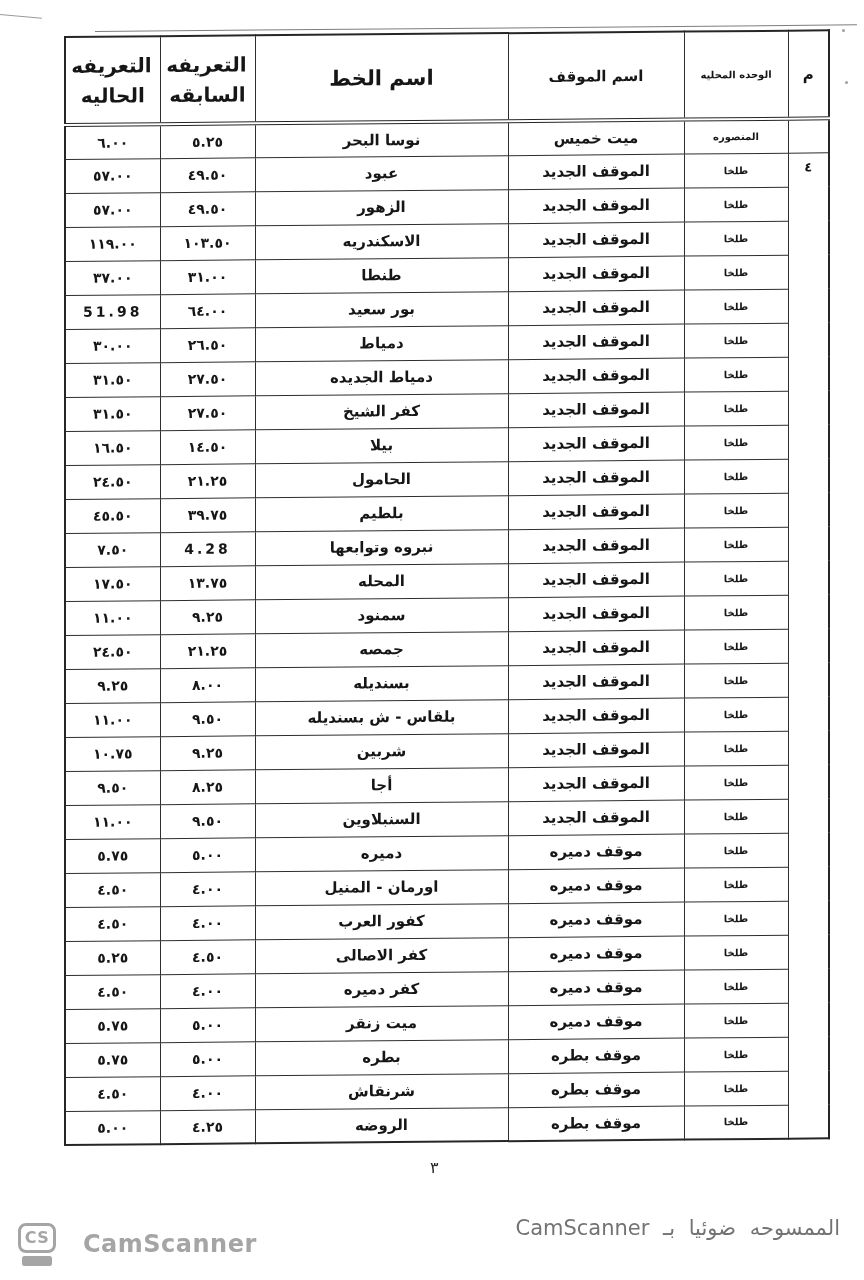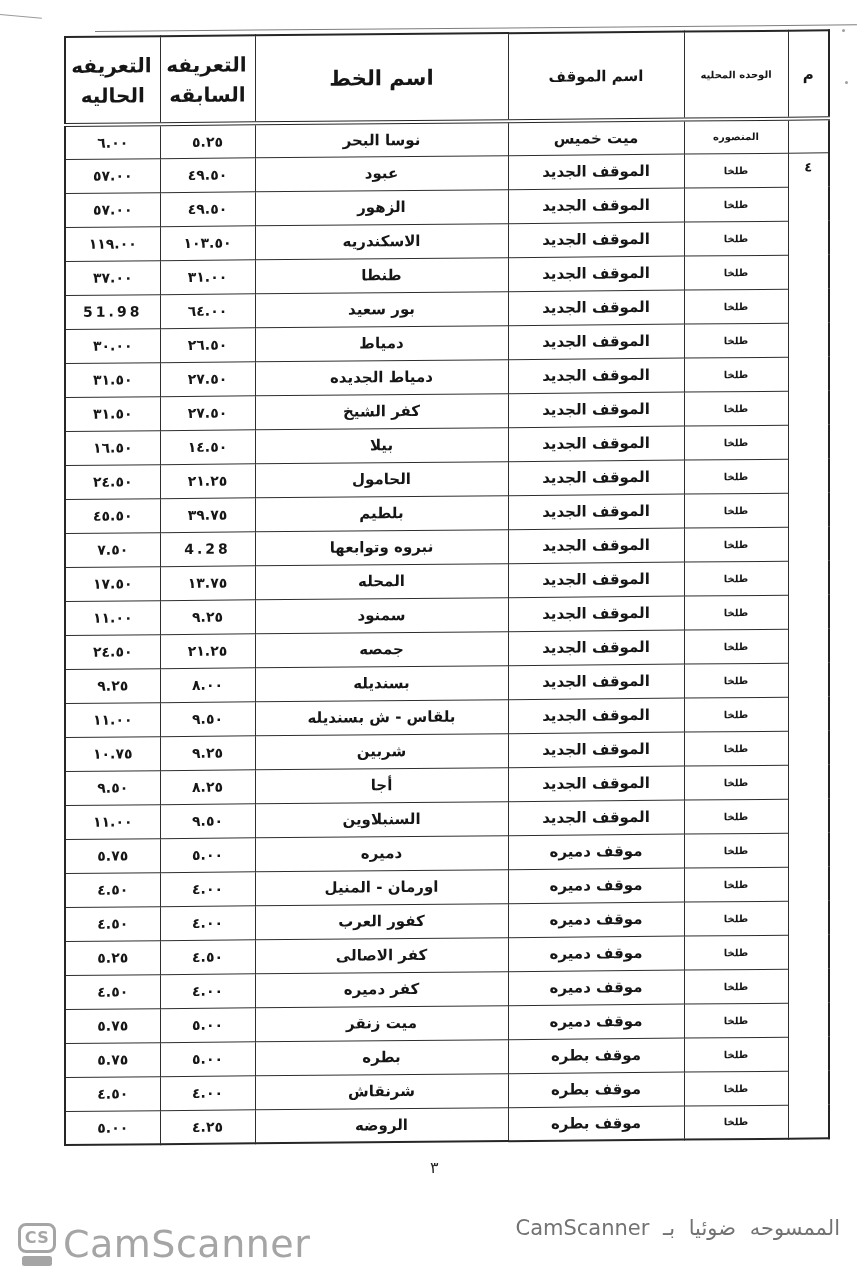--- a/index.html
+++ b/index.html
@@ -60,31 +60,31 @@
   }
   .handwritten{
     position:absolute;right:24px;top:1176px;
     font-size:21px;color:#737373;
     direction:rtl;word-spacing:7px;
     font-weight:400;
     margin-top:40px;
   }
   .cs-footer{
     position:absolute;left:16px;top:1218px;height:52px;
-    display:flex;align-items:center;gap:5px;
+    display:flex;align-items:center;gap:25px;
     color:#a5a5a5;
   }
   .cs-logo{width:42px;display:flex;flex-direction:column;align-items:center;}
   .cs-frame{
     width:32px;height:24px;border:3.5px solid #a5a5a5;border-radius:8px;
     display:flex;align-items:center;justify-content:center;
     font-size:16px;font-weight:800;letter-spacing:0.5px;color:#a5a5a5;
   }
   .cs-base{width:30px;height:10px;background:#a5a5a5;border-radius:2.5px;margin-top:3px;}
-  .cs-brand{font-size:38px;font-weight:400;letter-spacing:0.5px;text-align:right;}
+  .cs-brand{font-size:24px;font-weight:700;letter-spacing:0.5px;text-align:right;}
   .cs-arabic{font-size:27px;font-weight:700;direction:rtl;word-spacing:4px;}
 </style>
 </head>
 <body>
 
 <div class="artifact-topline"></div>
 <div class="artifact-corner"></div>
 <div class="artifact-dot d1"></div>
 <div class="artifact-dot d2"></div>
 

